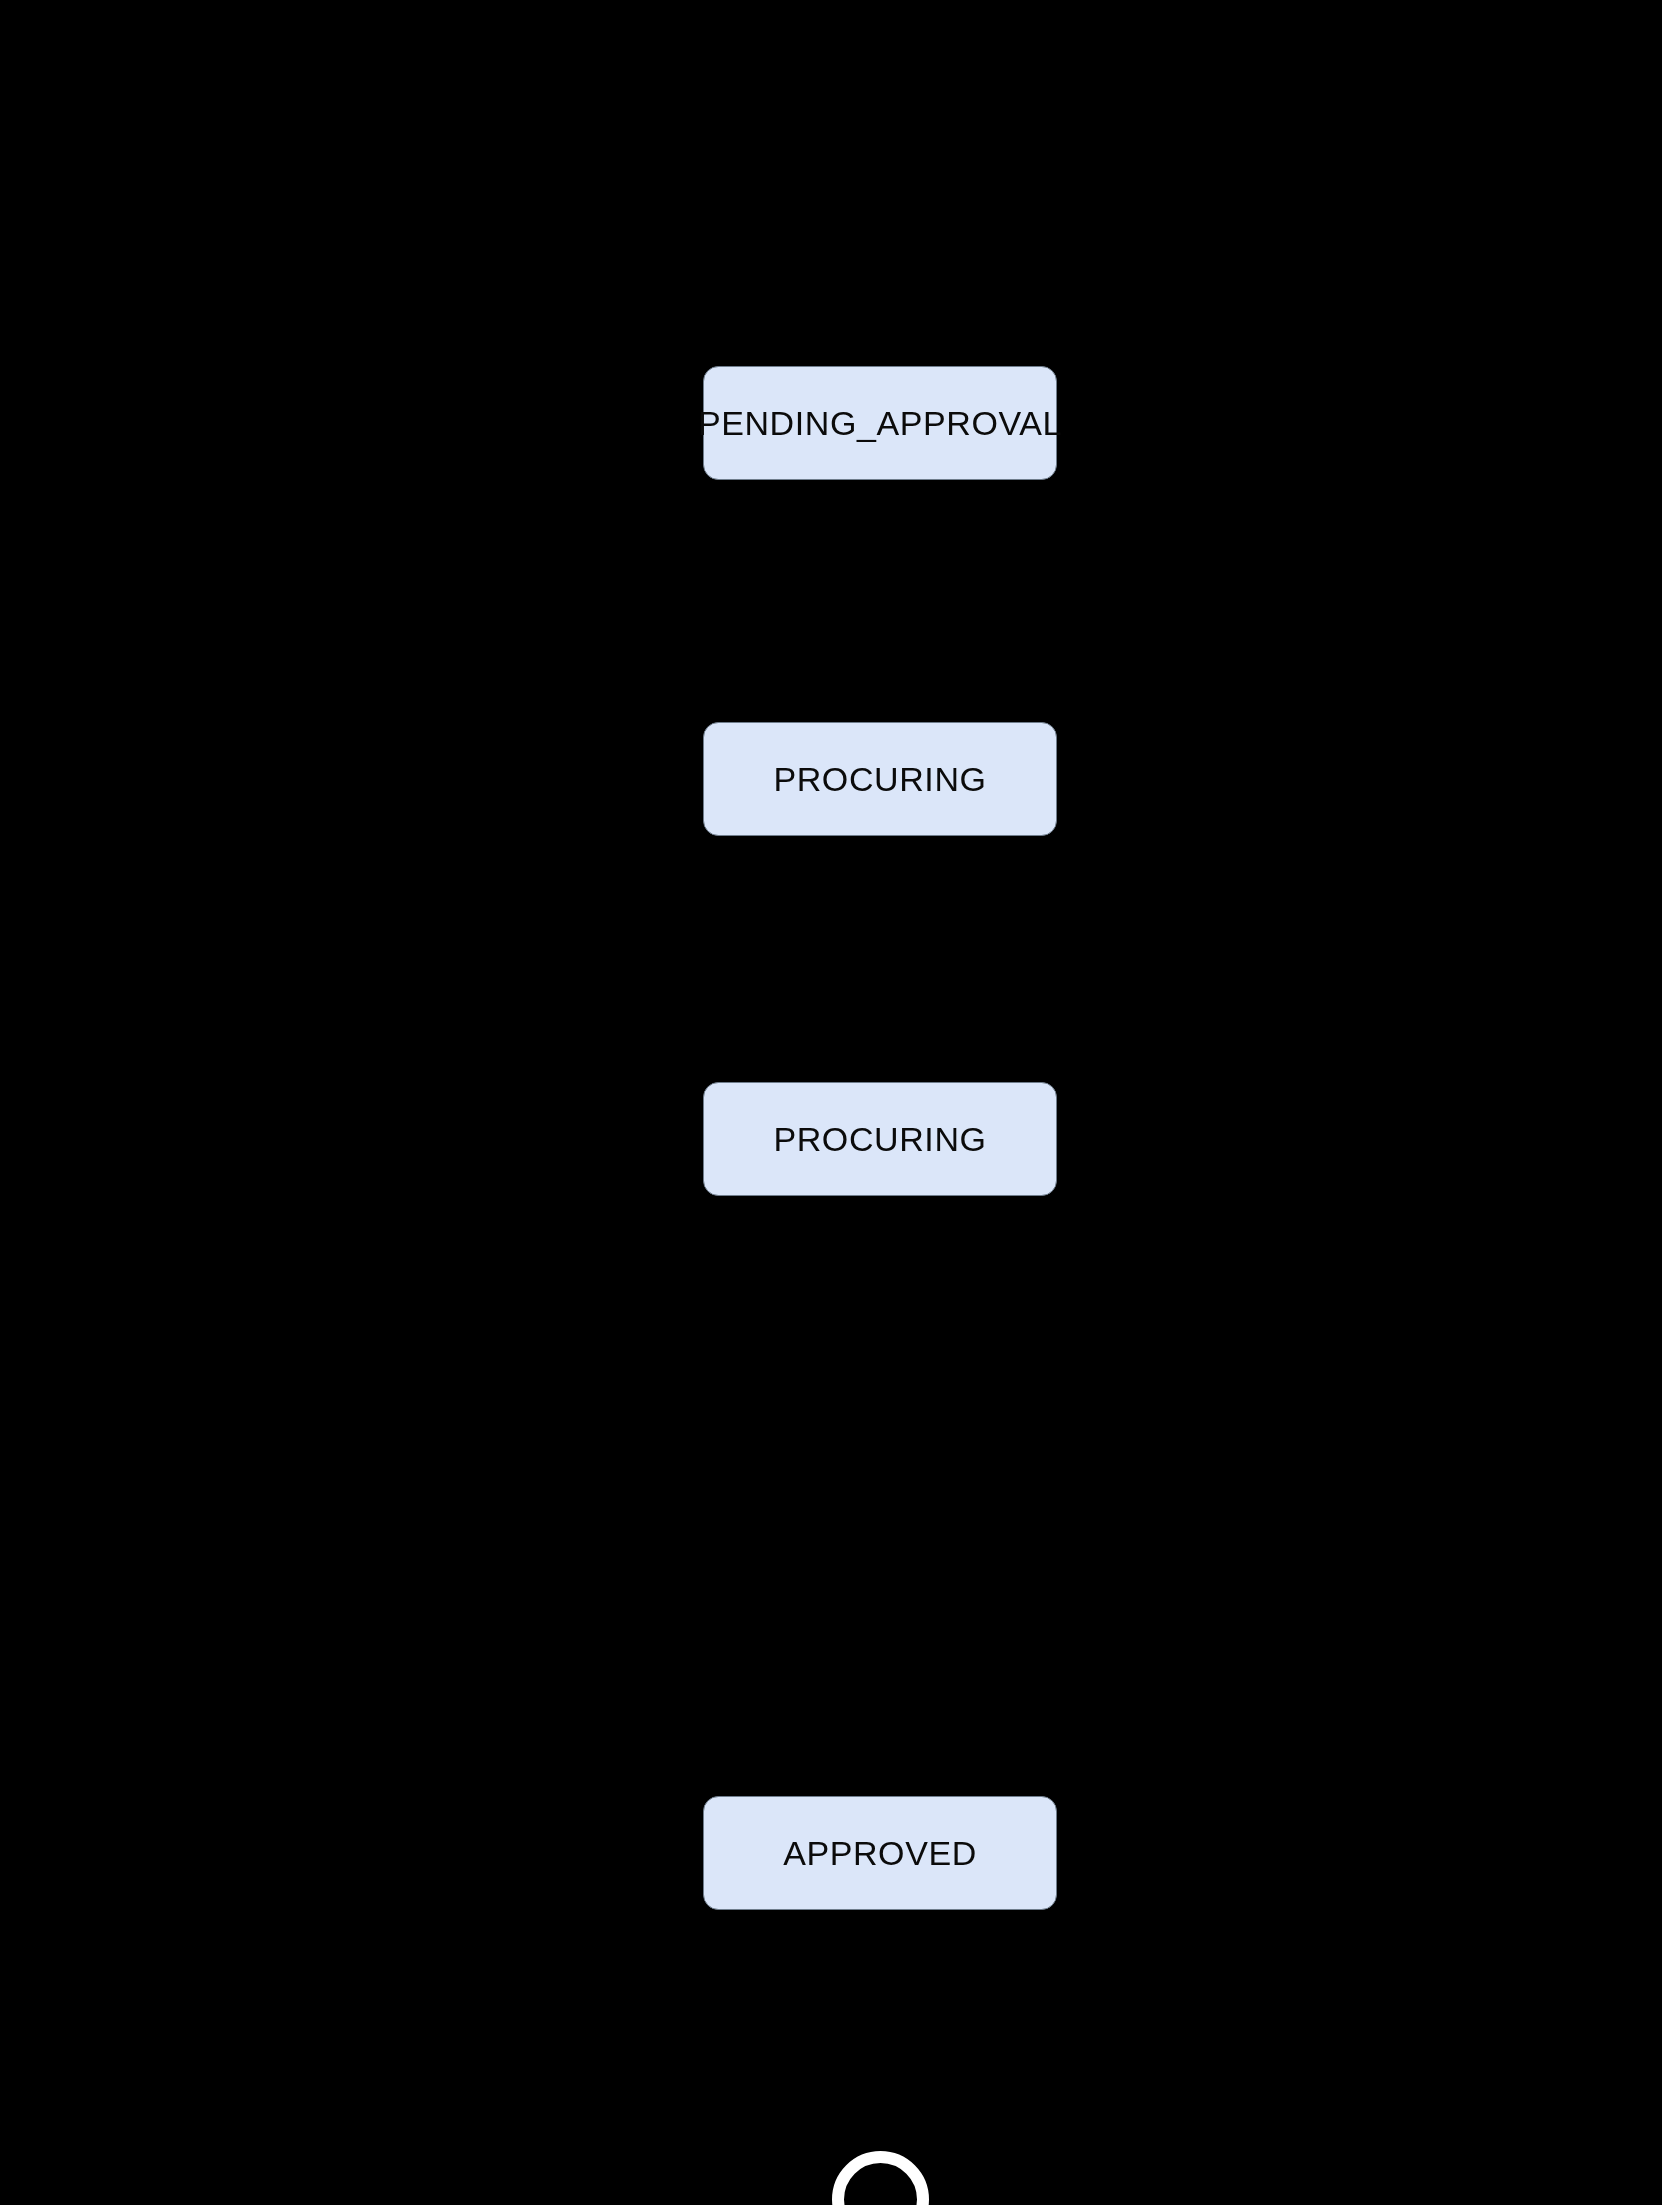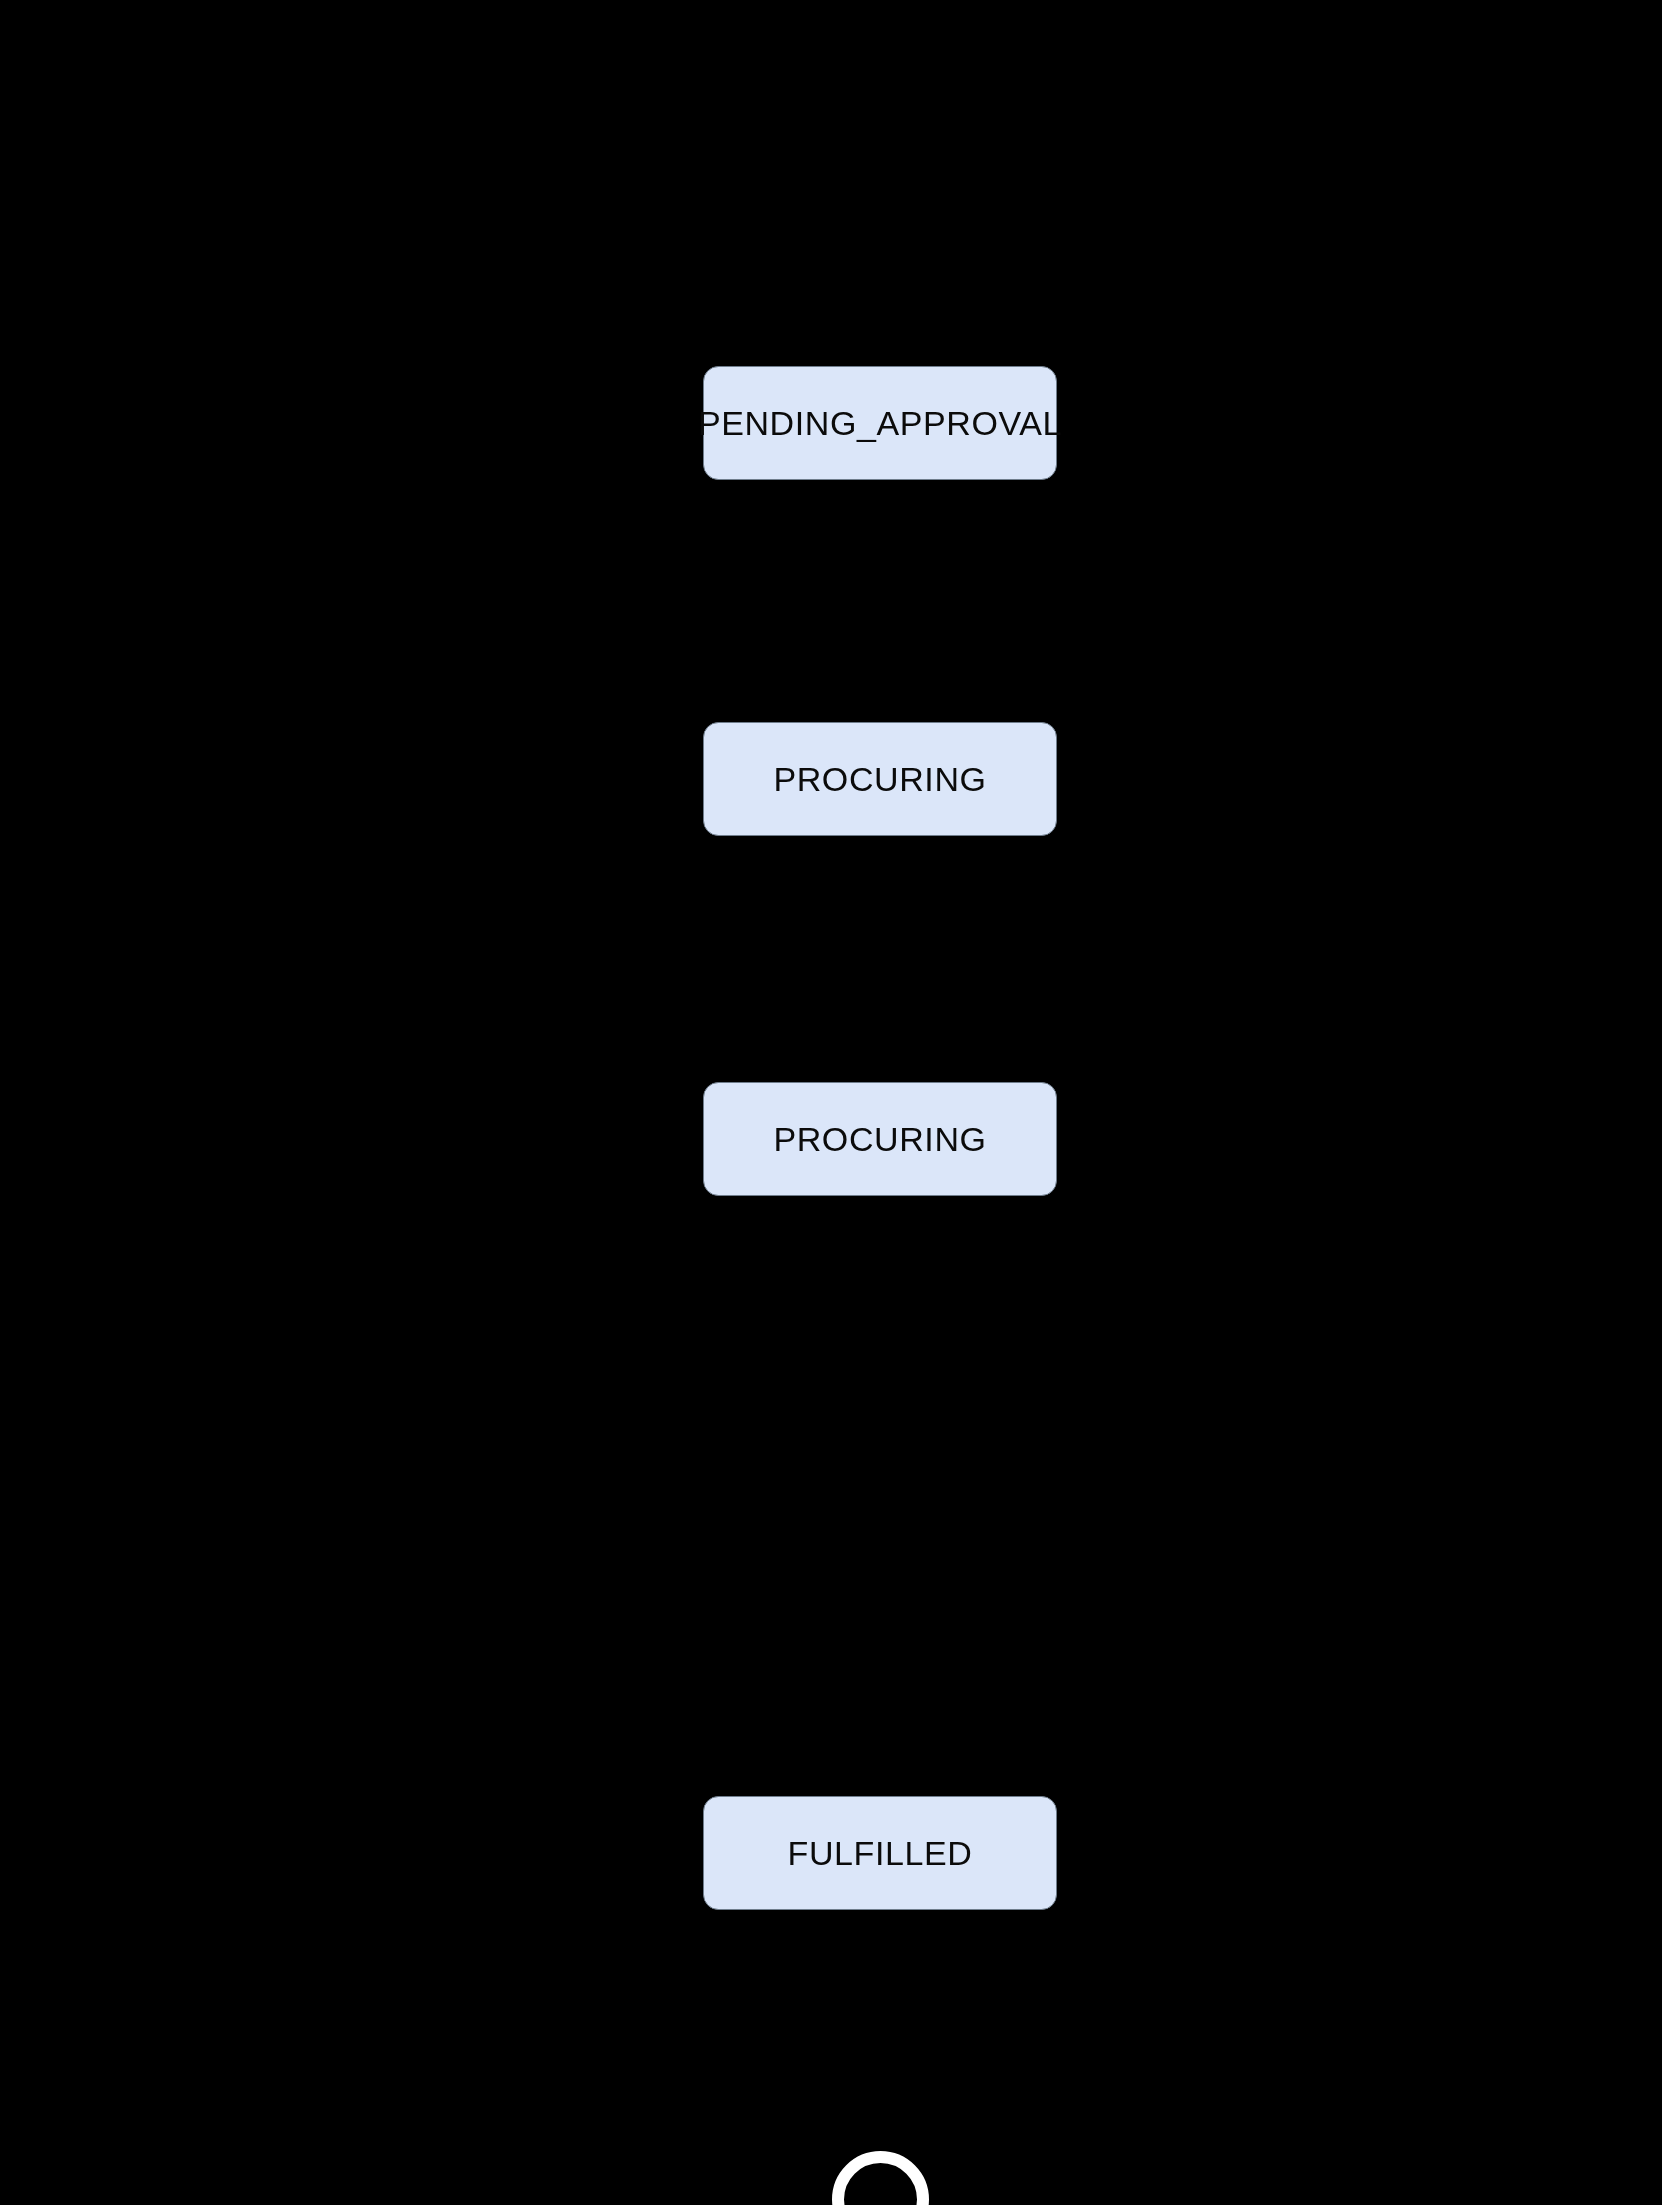--- a/index.html
+++ b/index.html
@@ -65,19 +65,19 @@
   <div class="state pos-1">
     <span class="label">PROCURING</span>
   </div>
 
   <div class="state pos-2">
     <span class="label">PROCURING</span>
   </div>
 
 
   <div class="state pos-4">
-    <span class="label">FULFILLED</span>
+    <span class="label">APPROVED</span>
   </div>
 
   <div class="final-ring"></div>
 
 </div>
 
 
 </body></html>

